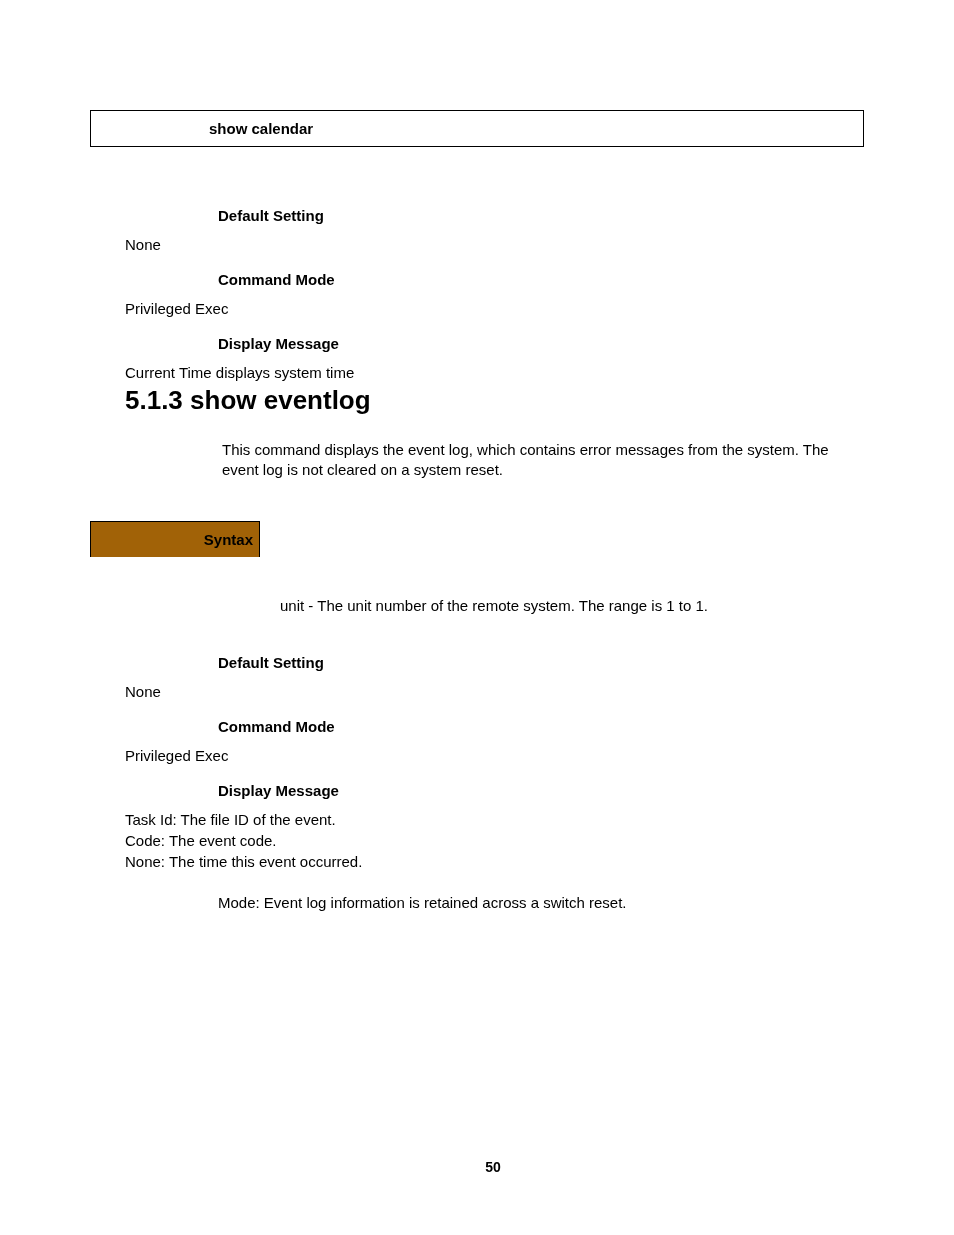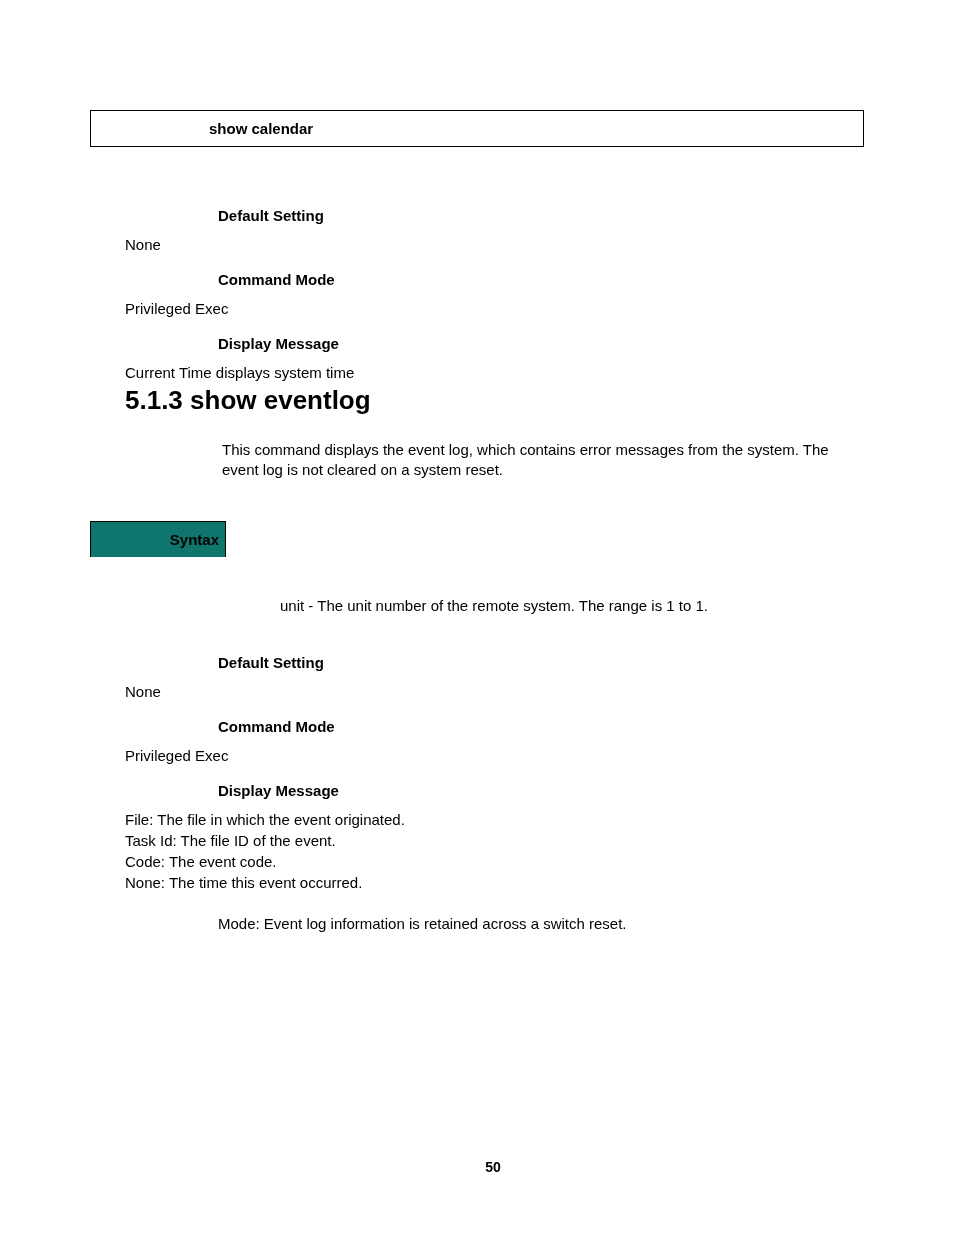--- a/index.html
+++ b/index.html
@@ -45,22 +45,22 @@
       line-height: 1.35;
       margin-bottom: 40px;
     }
     .syntax-wrap {
       margin-bottom: 40px;
     }
     .syntax-label {
       border: 1.5px solid #000;
       border-bottom: none;
       display: inline-block;
-      width: 136px;
-      background: #0f766e;
+      width: 170px;
+      background: #a16207;
       font-weight: bold;
       text-align: right;
       padding: 9px 6px 9px 12px;
     }
     .syntax-body {
       border: 1.5px solid #000;
       font-weight: bold;
       padding: 9px 0 9px 118px;
     }
     .param-line {
@@ -115,23 +115,20 @@
 
   <div class="subhead">Default Setting</div>
   <div class="body-line">None</div>
 
   <div class="subhead">Command Mode</div>
   <div class="body-line">Privileged Exec</div>
 
   <div class="subhead">Display Message</div>
 
   <div class="body-line">
-    <span class="bold">File: </span><span>The file in which the event originated.</span>
-  </div>
-  <div class="body-line">
     <span class="bold">Task Id: </span><span>The file ID of the event.</span>
   </div>
   <div class="body-line">
     <span class="bold">Code: </span><span>The event code.</span>
   </div>
   <div class="body-line">
     <span class="bold">None: </span><span>The time this event occurred.</span>
   </div>
 
   <div class="note-line">

